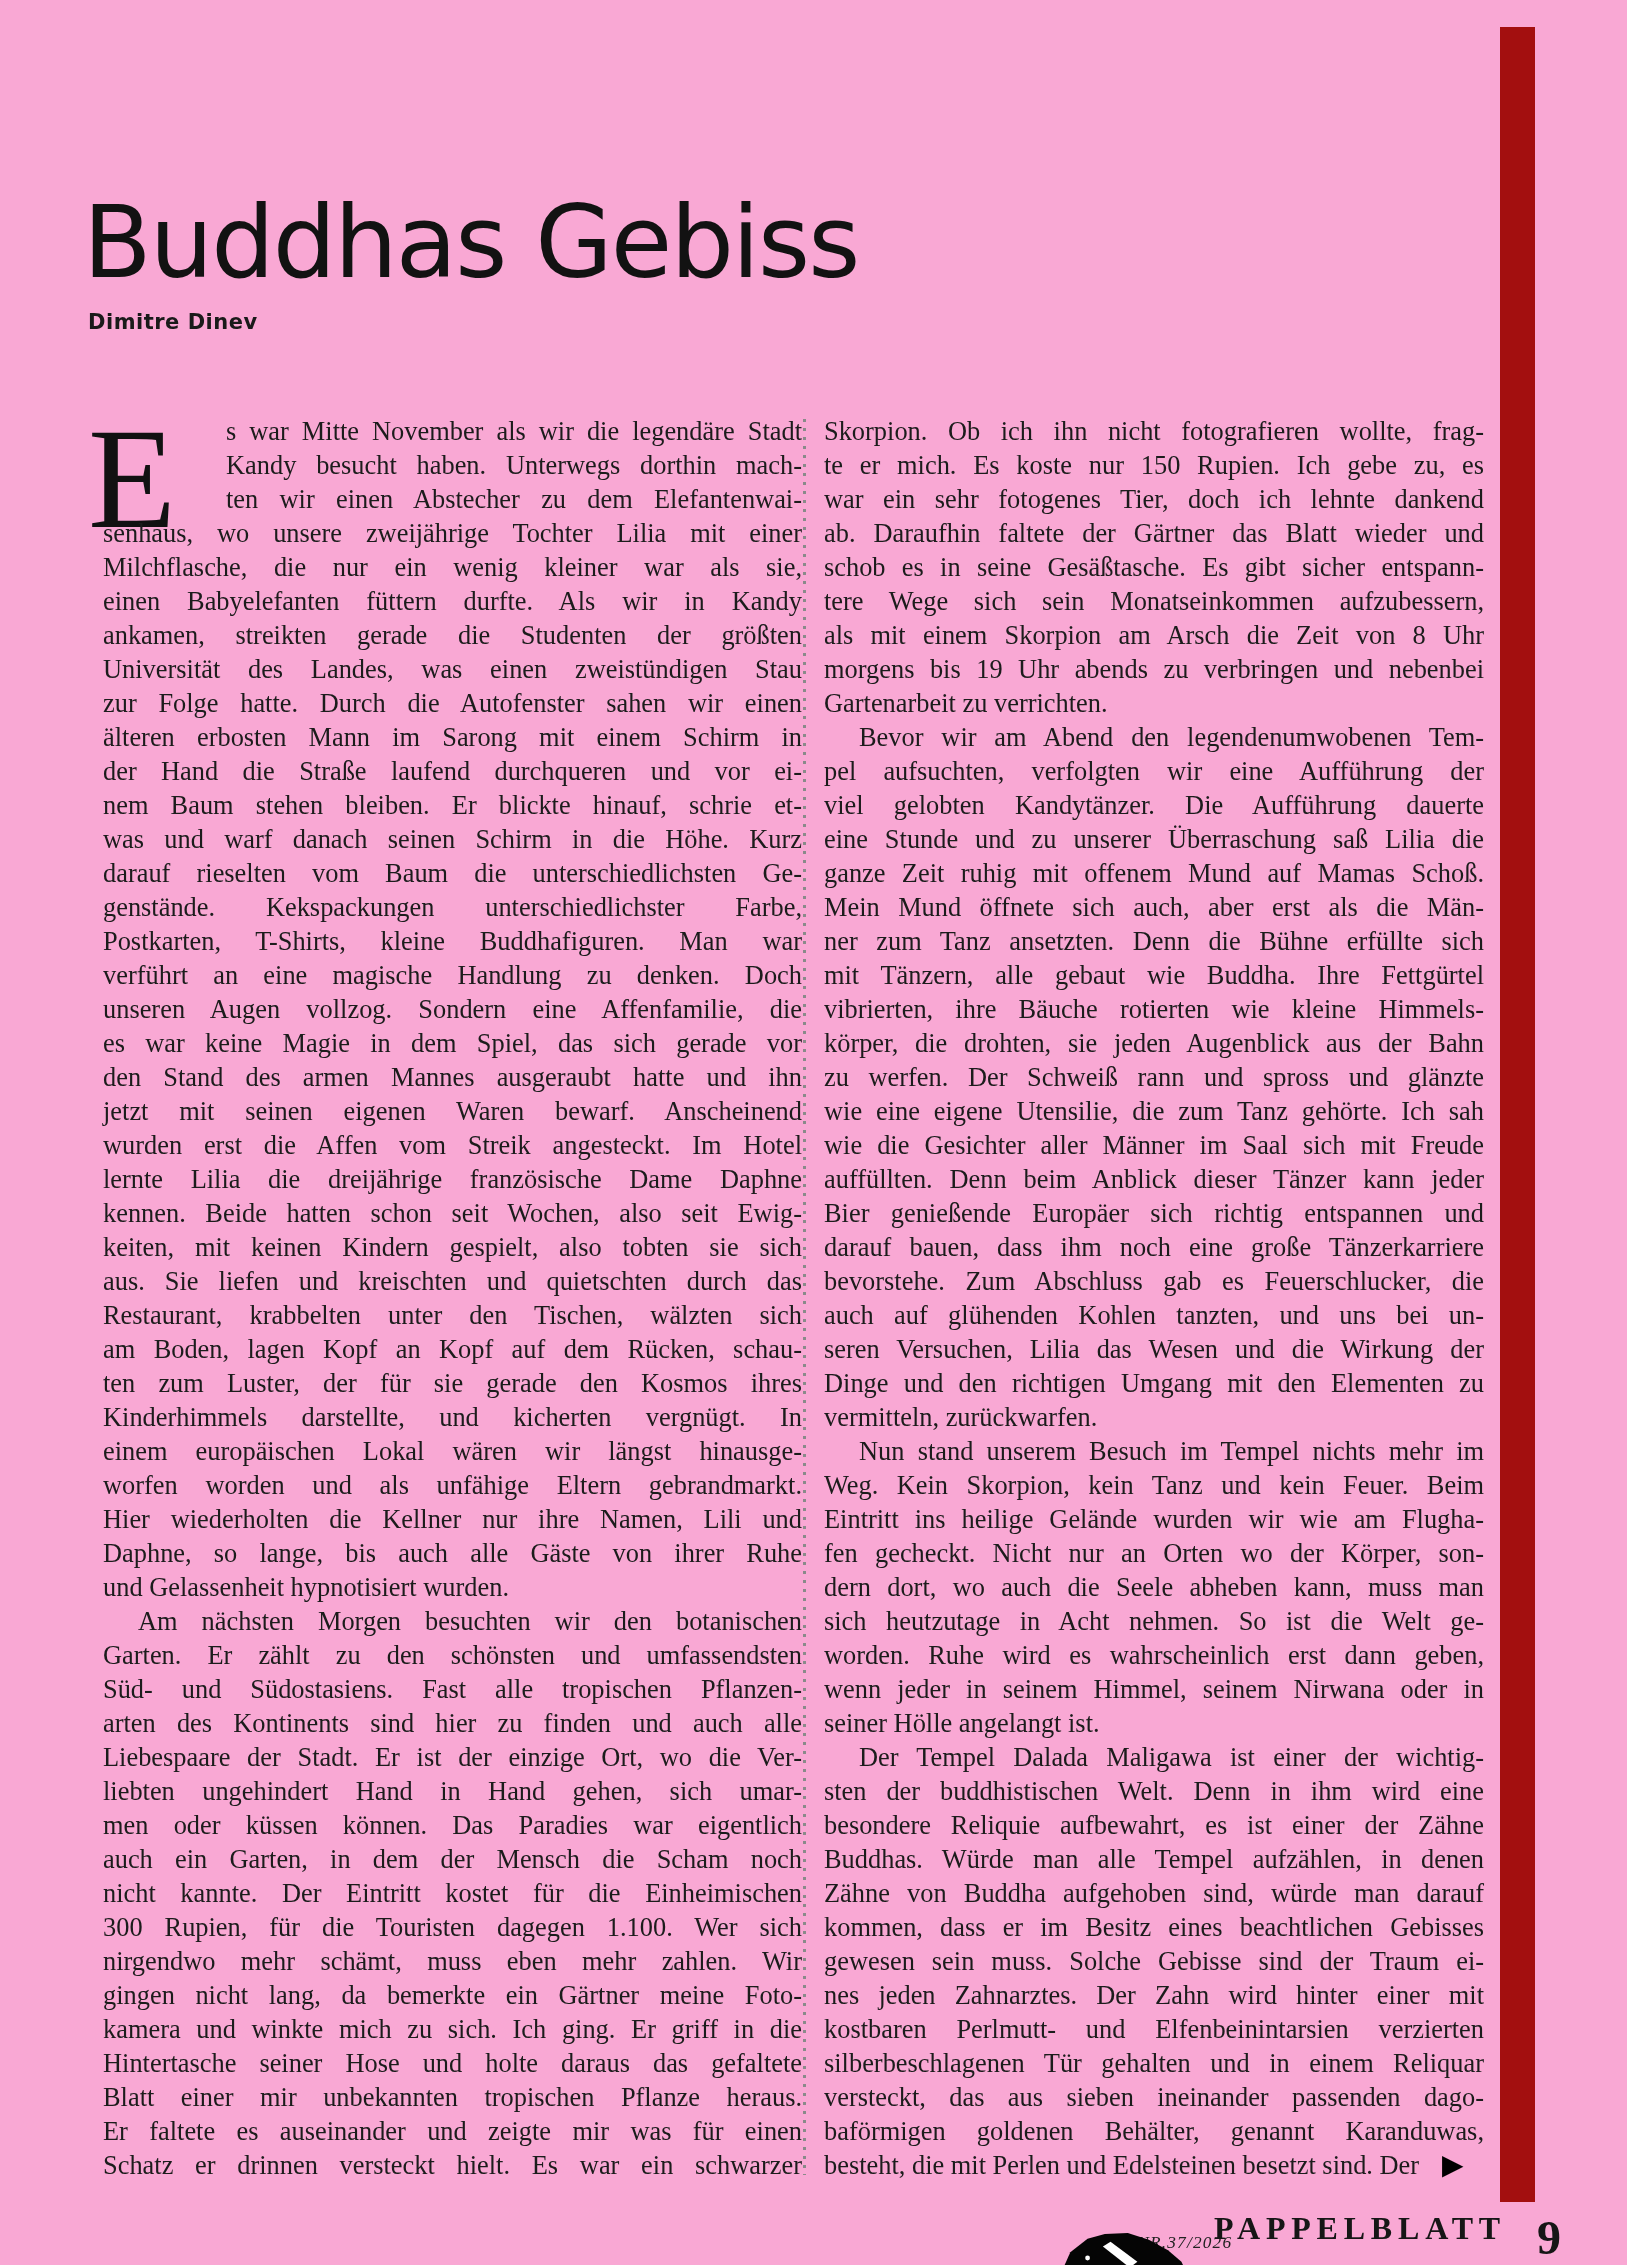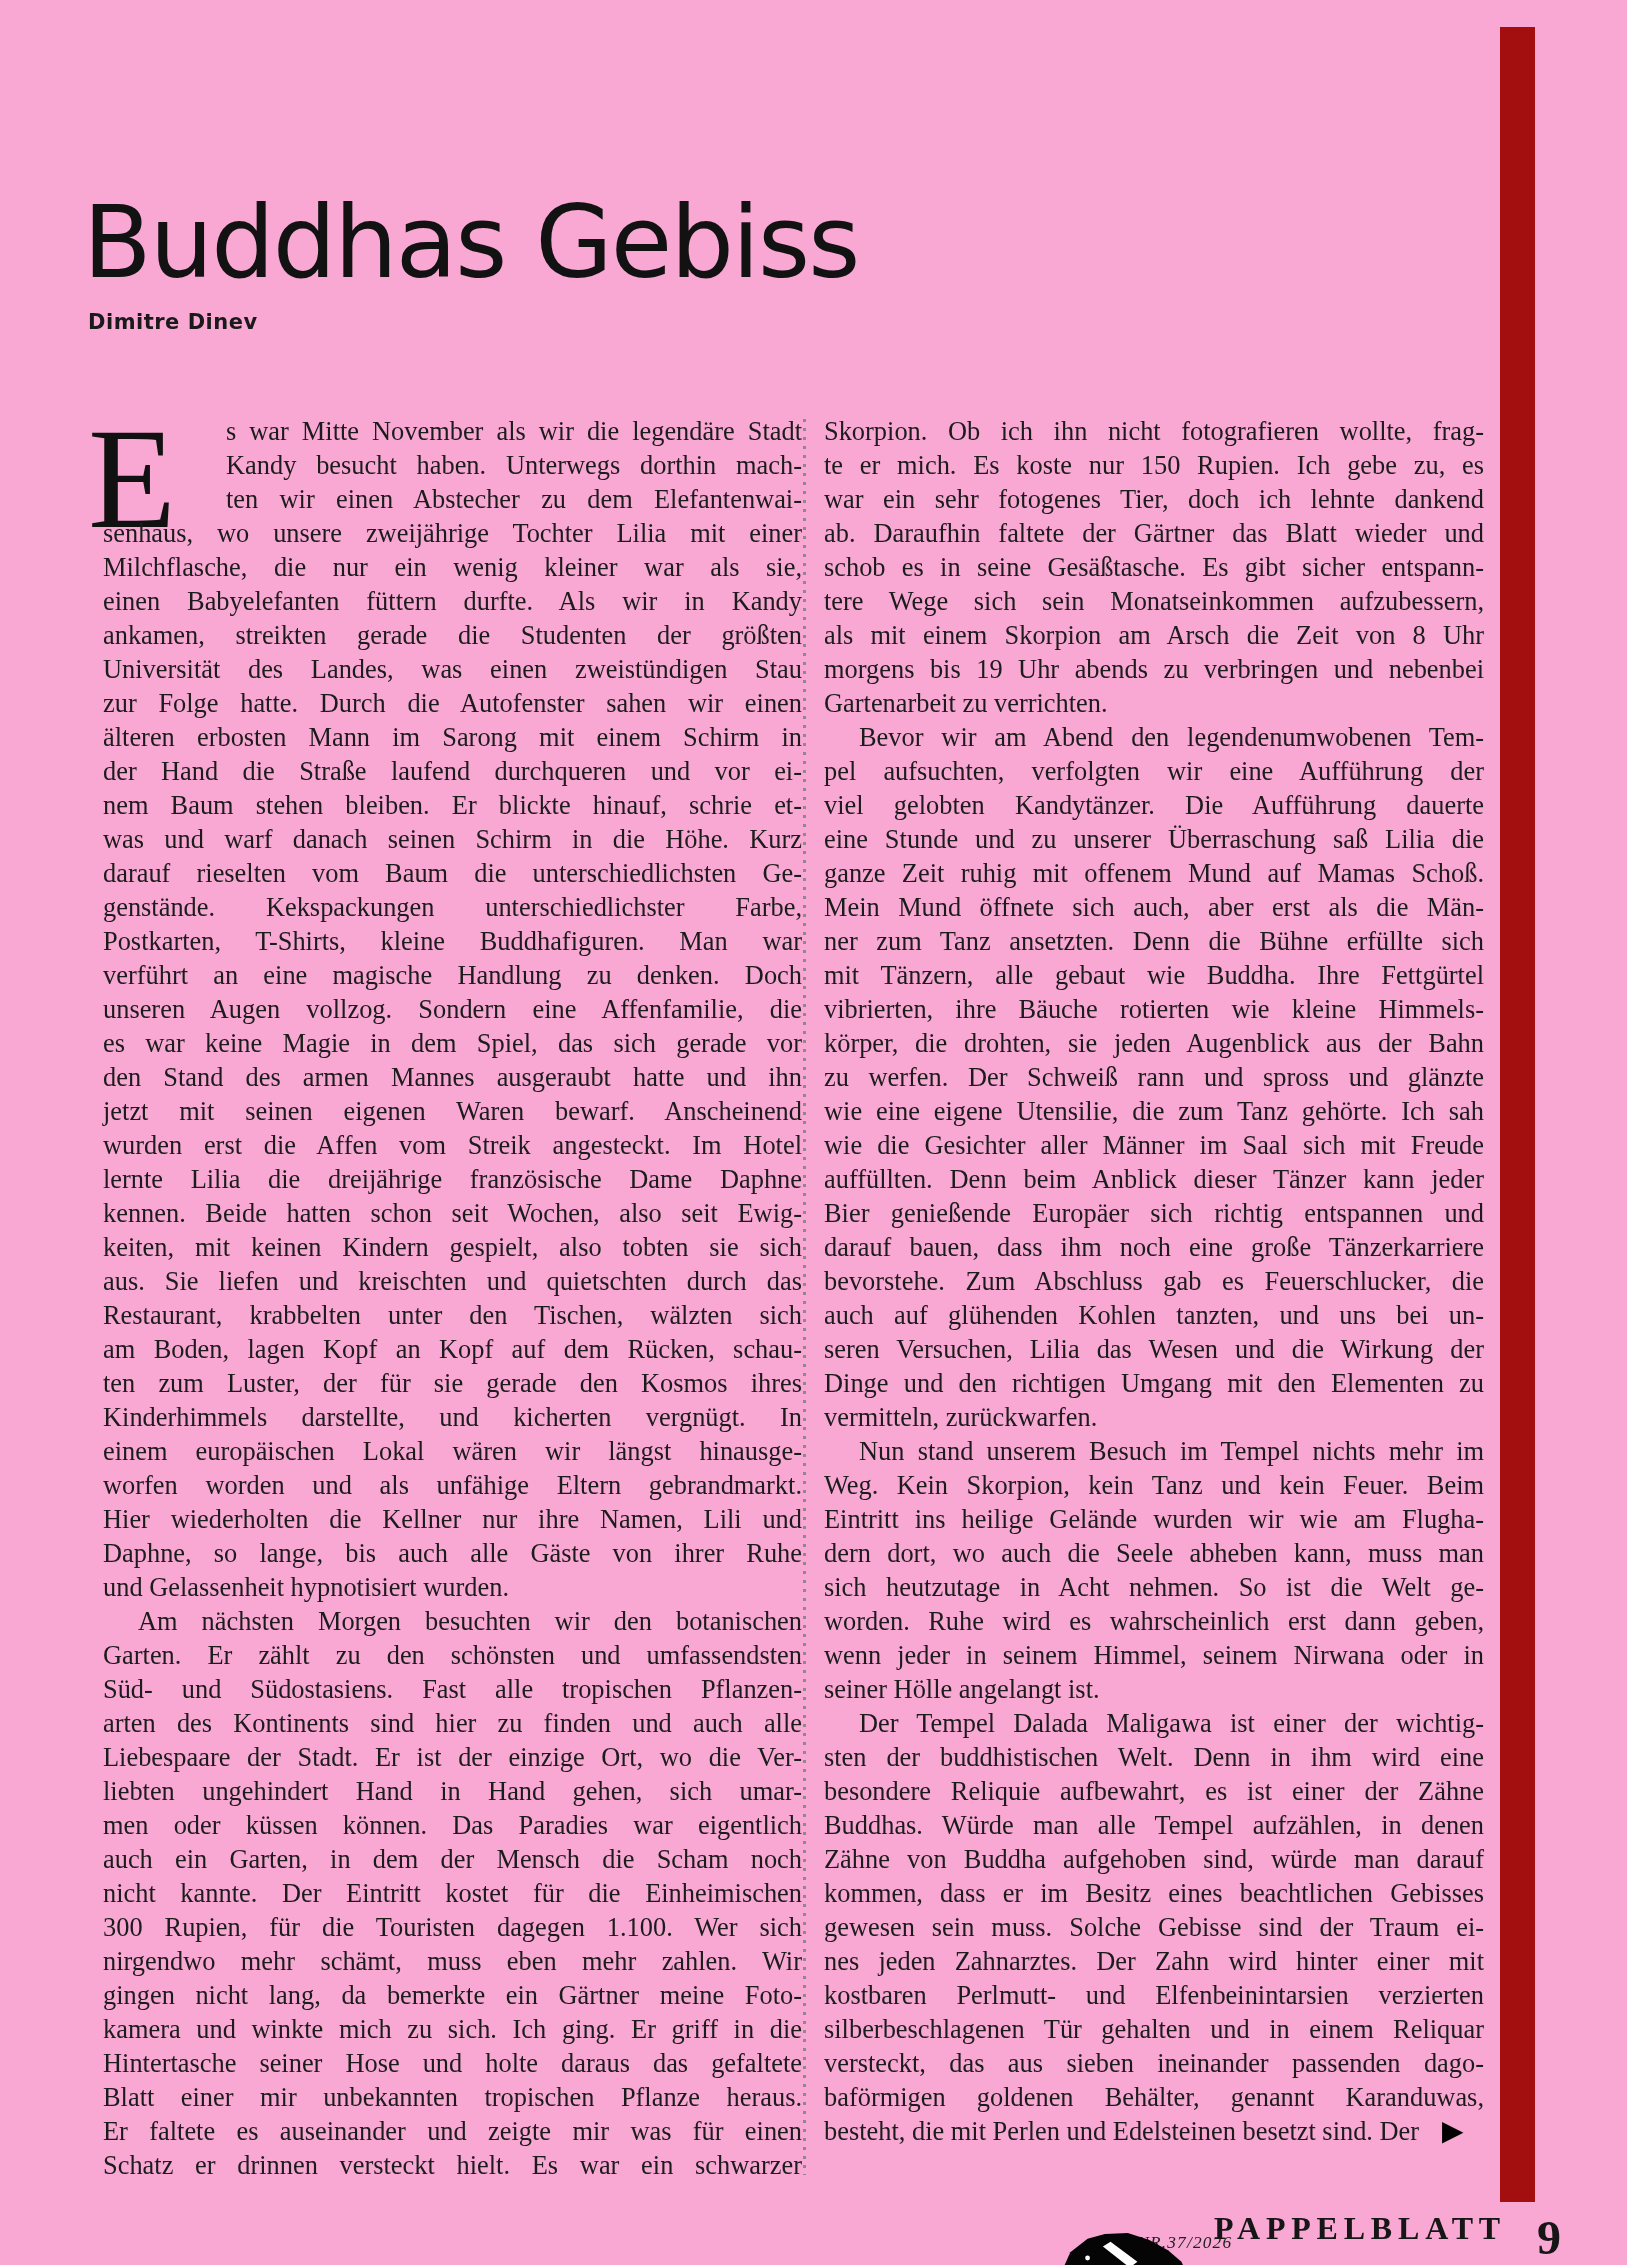--- a/index.html
+++ b/index.html
@@ -147,20 +147,21 @@
       <div class="line">Bier genießende Europäer sich richtig entspannen und</div>
       <div class="line">darauf bauen, dass ihm noch eine große Tänzerkarriere</div>
       <div class="line">bevorstehe. Zum Abschluss gab es Feuerschlucker, die</div>
       <div class="line">auch auf glühenden Kohlen tanzten, und uns bei un-</div>
       <div class="line">seren Versuchen, Lilia das Wesen und die Wirkung der</div>
       <div class="line">Dinge und den richtigen Umgang mit den Elementen zu</div>
       <div class="line para-end">vermitteln, zurückwarfen.</div>
       <div class="line indent">Nun stand unserem Besuch im Tempel nichts mehr im</div>
       <div class="line">Weg. Kein Skorpion, kein Tanz und kein Feuer. Beim</div>
       <div class="line">Eintritt ins heilige Gelände wurden wir wie am Flugha-</div>
+      <div class="line">fen gecheckt. Nicht nur an Orten wo der Körper, son-</div>
       <div class="line">dern dort, wo auch die Seele abheben kann, muss man</div>
       <div class="line">sich heutzutage in Acht nehmen. So ist die Welt ge-</div>
       <div class="line">worden. Ruhe wird es wahrscheinlich erst dann geben,</div>
       <div class="line">wenn jeder in seinem Himmel, seinem Nirwana oder in</div>
       <div class="line para-end">seiner Hölle angelangt ist.</div>
       <div class="line indent">Der Tempel Dalada Maligawa ist einer der wichtig-</div>
       <div class="line">sten der buddhistischen Welt. Denn in ihm wird eine</div>
       <div class="line">besondere Reliquie aufbewahrt, es ist einer der Zähne</div>
       <div class="line">Buddhas. Würde man alle Tempel aufzählen, in denen</div>
       <div class="line">Zähne von Buddha aufgehoben sind, würde man darauf</div>

